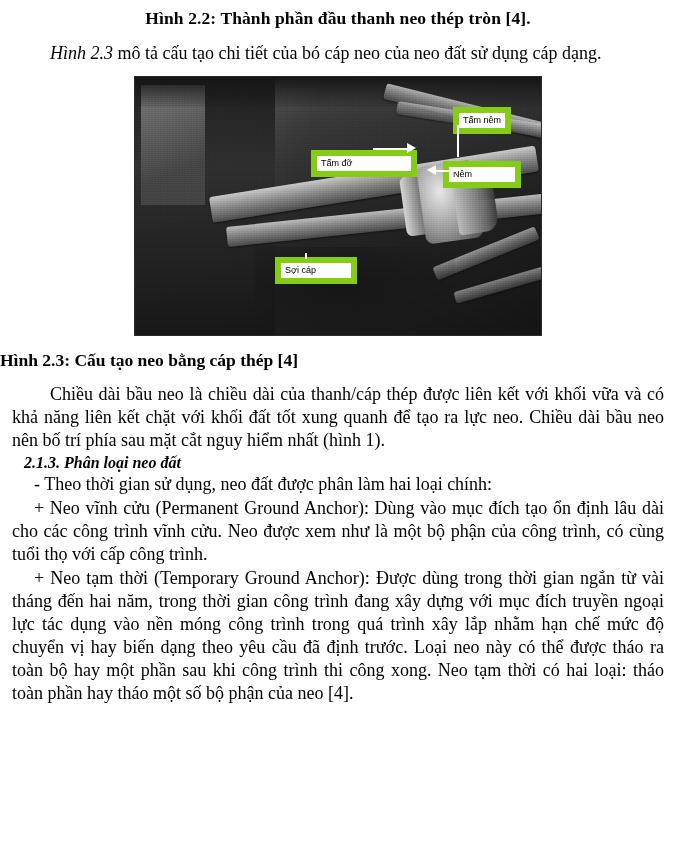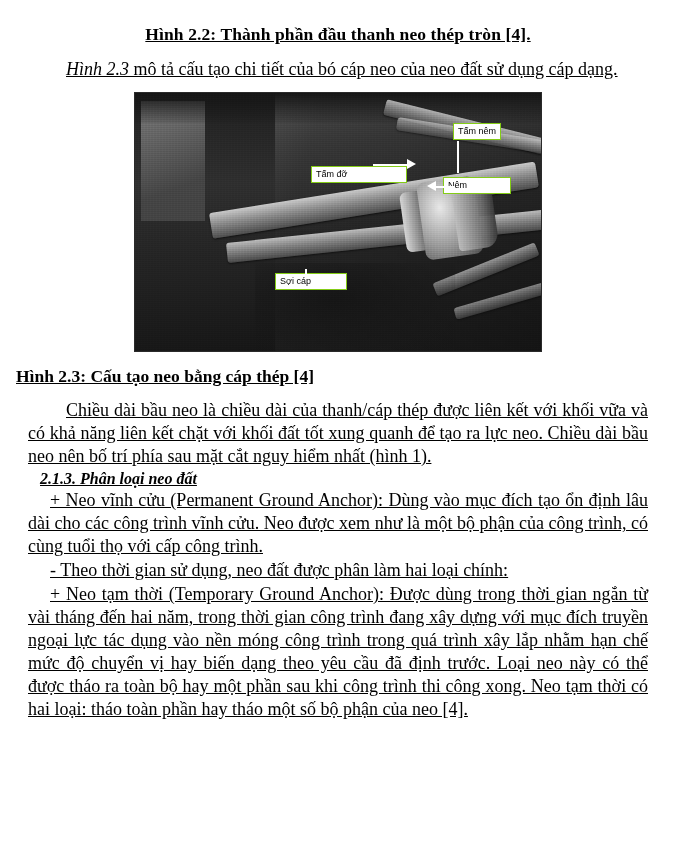--- a/index.html
+++ b/index.html
@@ -11,23 +11,22 @@
     height: 854px;
     background: #ffffff;
     font-family: "Liberation Serif", serif;
     color: #000000;
     overflow: hidden;
   }
   .page {
     position: relative;
     width: 676px;
     height: 854px;
-    padding: 16px;
+    padding: 0;
     box-sizing: border-box;
-    text-decoration: underline;
   }
   .caption {
     text-align: center;
     font-weight: bold;
     font-size: 17.5px;
     margin: 0;
   }
   .caption-top {
     padding-top: 8px;
     letter-spacing: 0.1px;
@@ -168,21 +167,21 @@
     inset: 0;
     background-image:
       repeating-linear-gradient(0deg, rgba(255,255,255,0.035) 0 1px, rgba(0,0,0,0.035) 1px 2px),
       repeating-linear-gradient(90deg, rgba(255,255,255,0.02) 0 1px, rgba(0,0,0,0.02) 1px 3px);
     mix-blend-mode: overlay;
   }
   
   .label-box {
     position: absolute;
     background: #ffffff;
-    border: 1px solid #84cc16;
+    border: 6px solid #84cc16;
     color: #000000;
     font-family: "Liberation Sans", sans-serif;
     font-size: 9px;
     line-height: 12px;
     padding: 1px 4px 2px 4px;
     white-space: nowrap;
   }
   .leader {
     position: absolute;
     background: #ffffff;
@@ -266,19 +265,19 @@
       <div class="leader" style="left:170px; top:176px; width:2px; height:6px;"></div>
     </div>
   </div>
 
   <p class="caption caption-fig">Hình 2.3: Cấu tạo neo bằng cáp thép [4]</p>
 
   <p class="body-text after-fig indent">Chiều dài bầu neo là chiều dài của thanh/cáp thép được liên kết với khối vữa và có khả năng liên kết chặt với khối đất tốt xung quanh để tạo ra lực neo. Chiều dài bầu neo nên bố trí phía sau mặt cắt nguy hiểm nhất (hình 1).</p>
 
   <p class="section-head">2.1.3. Phân loại neo đất</p>
 
+  <p class="body-text p-tight indent-small">- Theo thời gian sử dụng, neo đất được phân làm hai loại chính:</p>
+
   <p class="body-text p-tight indent-small">+ Neo vĩnh cửu (Permanent Ground Anchor): Dùng vào mục đích tạo ổn định lâu dài cho các công trình vĩnh cửu. Neo được xem như là một bộ phận của công trình, có cùng tuổi thọ với cấp công trình.</p>
 
-  <p class="body-text p-tight indent-small">- Theo thời gian sử dụng, neo đất được phân làm hai loại chính:</p>
-
   <p class="body-text p-tight indent-small">+ Neo tạm thời (Temporary Ground Anchor): Được dùng trong thời gian ngắn từ vài tháng đến hai năm, trong thời gian công trình đang xây dựng với mục đích truyền ngoại lực tác dụng vào nền móng công trình trong quá trình xây lắp nhằm hạn chế mức độ chuyển vị hay biến dạng theo yêu cầu đã định trước. Loại neo này có thể được tháo ra toàn bộ hay một phần sau khi công trình thi công xong. Neo tạm thời có hai loại: tháo toàn phần hay tháo một số bộ phận của neo [4].</p>
 
 </div>
 
 </body></html>

